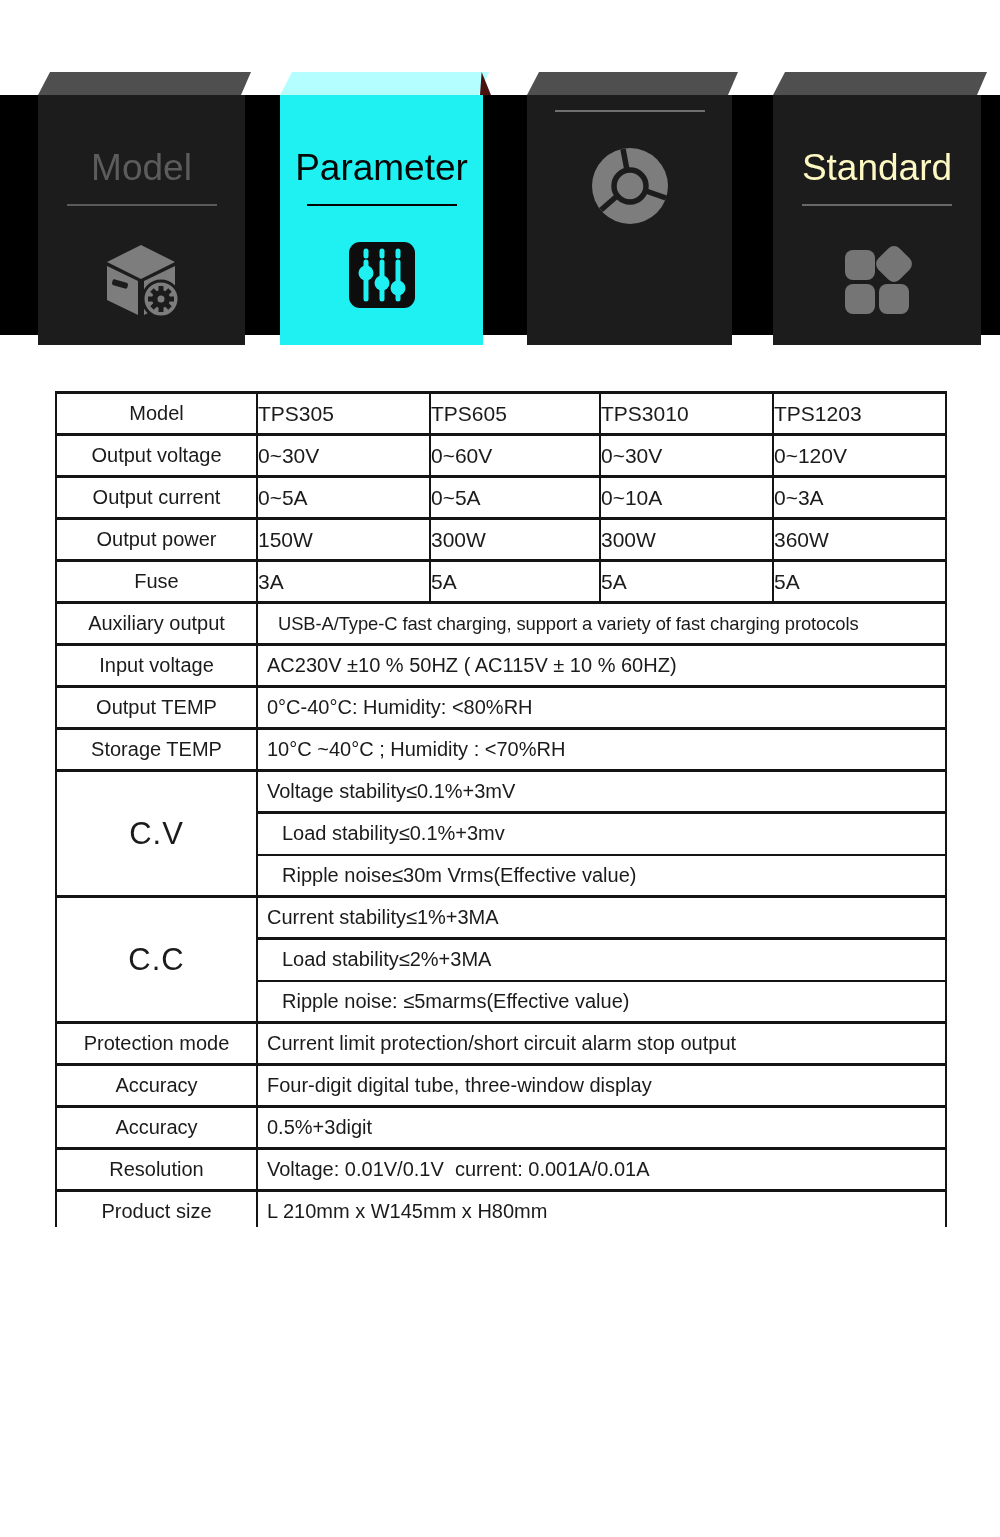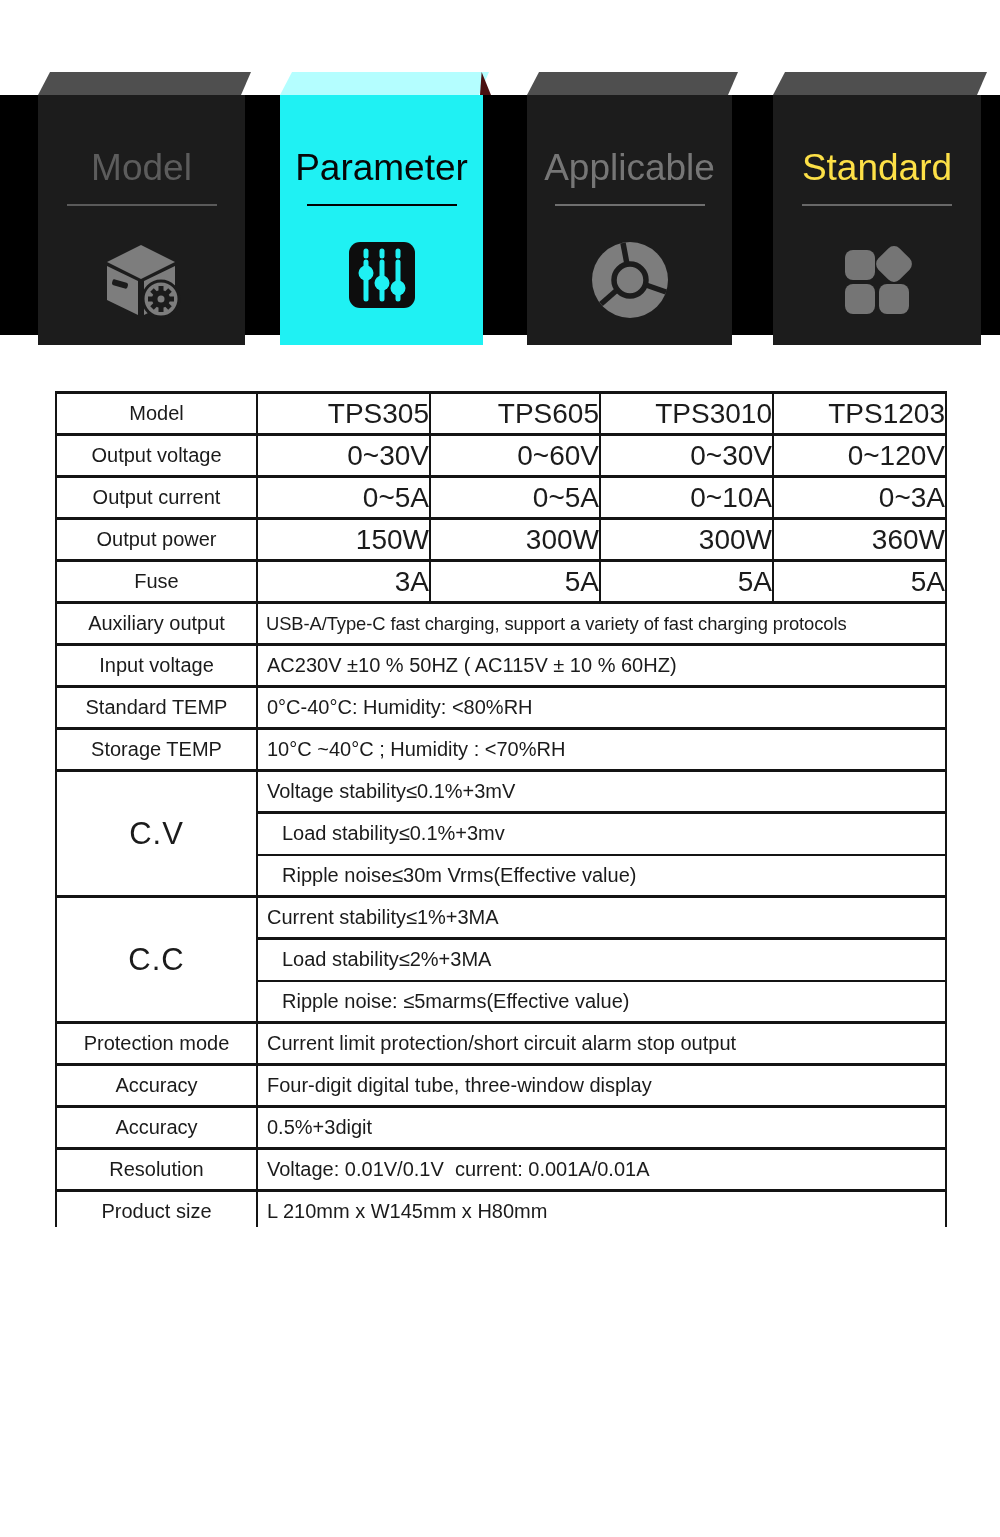--- a/index.html
+++ b/index.html
@@ -23,33 +23,33 @@
 
   .tab-dark .flap { background:#4f4f4f; }
   .tab-dark .tab-body { background:#1c1c1c; }
   .tab-cyan .flap { background:#b4feff; }
   .tab-cyan .tab-body { background:#1ff1f3;text-align:center; }
   .tab-cyan .side-tri { display:block; }
 
   .t0 .tab-label { color:#5c5c5c; } .t0 .tab-underline { background:#5a5a5a; }
   .t1 .tab-label { color:#070707; } .t1 .tab-underline { background:#000000; }
   .t2 .tab-label { color:#767676; } .t2 .tab-underline { background:#6f6f6f; }
-  .t3 .tab-label { color:#fde047;text-align:center; } .t3 .tab-underline { background:#686868; }
+  .t3 .tab-label { color:#fef9c3;text-align:center; } .t3 .tab-underline { background:#686868; }
 
   
   table.spec { position:absolute; left:55px; top:391px; width:890px;
           border-collapse:collapse; table-layout:fixed;
           color:#1b1b1b; }
   table.spec td, table.spec th { border:2px solid #141414; border-top-width:3px; border-bottom-width:3px;
           height:42px; font-weight:normal; }
   table.spec tr.sub td { border-top-width:2px; border-bottom-width:2px;padding-left:24px; }
   td.lbl { text-align:center; font-size:20px; padding:0 2px; }
-  td.val { text-align:right; font-size:28px; white-space:nowrap;margin-top:15px; }
+  td.val { text-align:left; font-size:21px; white-space:nowrap;margin-top:15px; }
   td.spanv { text-align:left; font-size:20px; padding-left:9px; white-space:pre; }
-  td.tight { font-size:18.4px; padding-left:8px; letter-spacing:-0.1px;margin-left:7px; }
+  td.tight { font-size:18.4px; padding-left:20px; letter-spacing:-0.1px;margin-left:7px; }
   td.grp { font-size:31px; letter-spacing:1px; }
 
   
   .colors-title { position:absolute; left:0; top:1402px; width:100%; text-align:right;
           font-size:58px; color:#0d0d0d; letter-spacing:0px; }
   .dashes { position:absolute; left:0; top:1504px; width:100%; text-align:center; font-size:0; }
   .dash { display:inline-block; width:58px; height:9px; border-radius:5px; }
   .dash + .dash { margin-left:10px; }
   .dash-cyan { background:#35e9ec; }
   .dash-black { background:#000000; }
@@ -104,21 +104,20 @@
           <circle cx="18" cy="33" r="7.5" fill="#1ff1f3"></circle>
           <circle cx="34" cy="43" r="7.5" fill="#1ff1f3"></circle>
           <circle cx="50" cy="48" r="7.5" fill="#1ff1f3"></circle>
         </svg>
       </div>
     </div>
 
     <div class="tab tab-dark t2" style="left:527px;width:205px">
       <div class="flap"></div>
       <div class="tab-body">
-        <div class="tab-label">Applicable</div>
         <div class="tab-underline"></div>
         <svg class="tab-icon" width="80" height="80" viewBox="0 0 80 80">
           <circle cx="40" cy="40" r="38" fill="#7d7d7d"></circle>
           <circle cx="40" cy="40" r="16" fill="none" stroke="#1c1c1c" stroke-width="5.5"></circle>
           <g stroke="#1c1c1c" stroke-width="5.5">
             <line x1="37" y1="24" x2="33" y2="3"></line>
             <line x1="27" y1="50" x2="11" y2="64"></line>
             <line x1="56" y1="45" x2="76" y2="52"></line>
           </g>
         </svg>
@@ -186,21 +185,21 @@
       </tr>
       <tr>
         <td class="lbl">Auxiliary output</td>
         <td class="spanv tight" colspan="4">USB-A/Type-C fast charging, support a variety of fast charging protocols</td>
       </tr>
       <tr>
         <td class="lbl">Input voltage</td>
         <td class="spanv" colspan="4">AC230V ±10 % 50HZ ( AC115V ± 10 % 60HZ)</td>
       </tr>
       <tr>
-        <td class="lbl">Standard TEMP</td>
+        <td class="lbl">Output TEMP</td>
         <td class="spanv" colspan="4">0°C-40°C: Humidity: &lt;80%RH</td>
       </tr>
       <tr>
         <td class="lbl">Storage TEMP</td>
         <td class="spanv" colspan="4">10°C ~40°C ; Humidity : &lt;70%RH</td>
       </tr>
       <tr>
         <td class="lbl grp" rowspan="3">C.V</td>
         <td class="spanv" colspan="4">Voltage stability≤0.1%+3mV</td>
       </tr>

